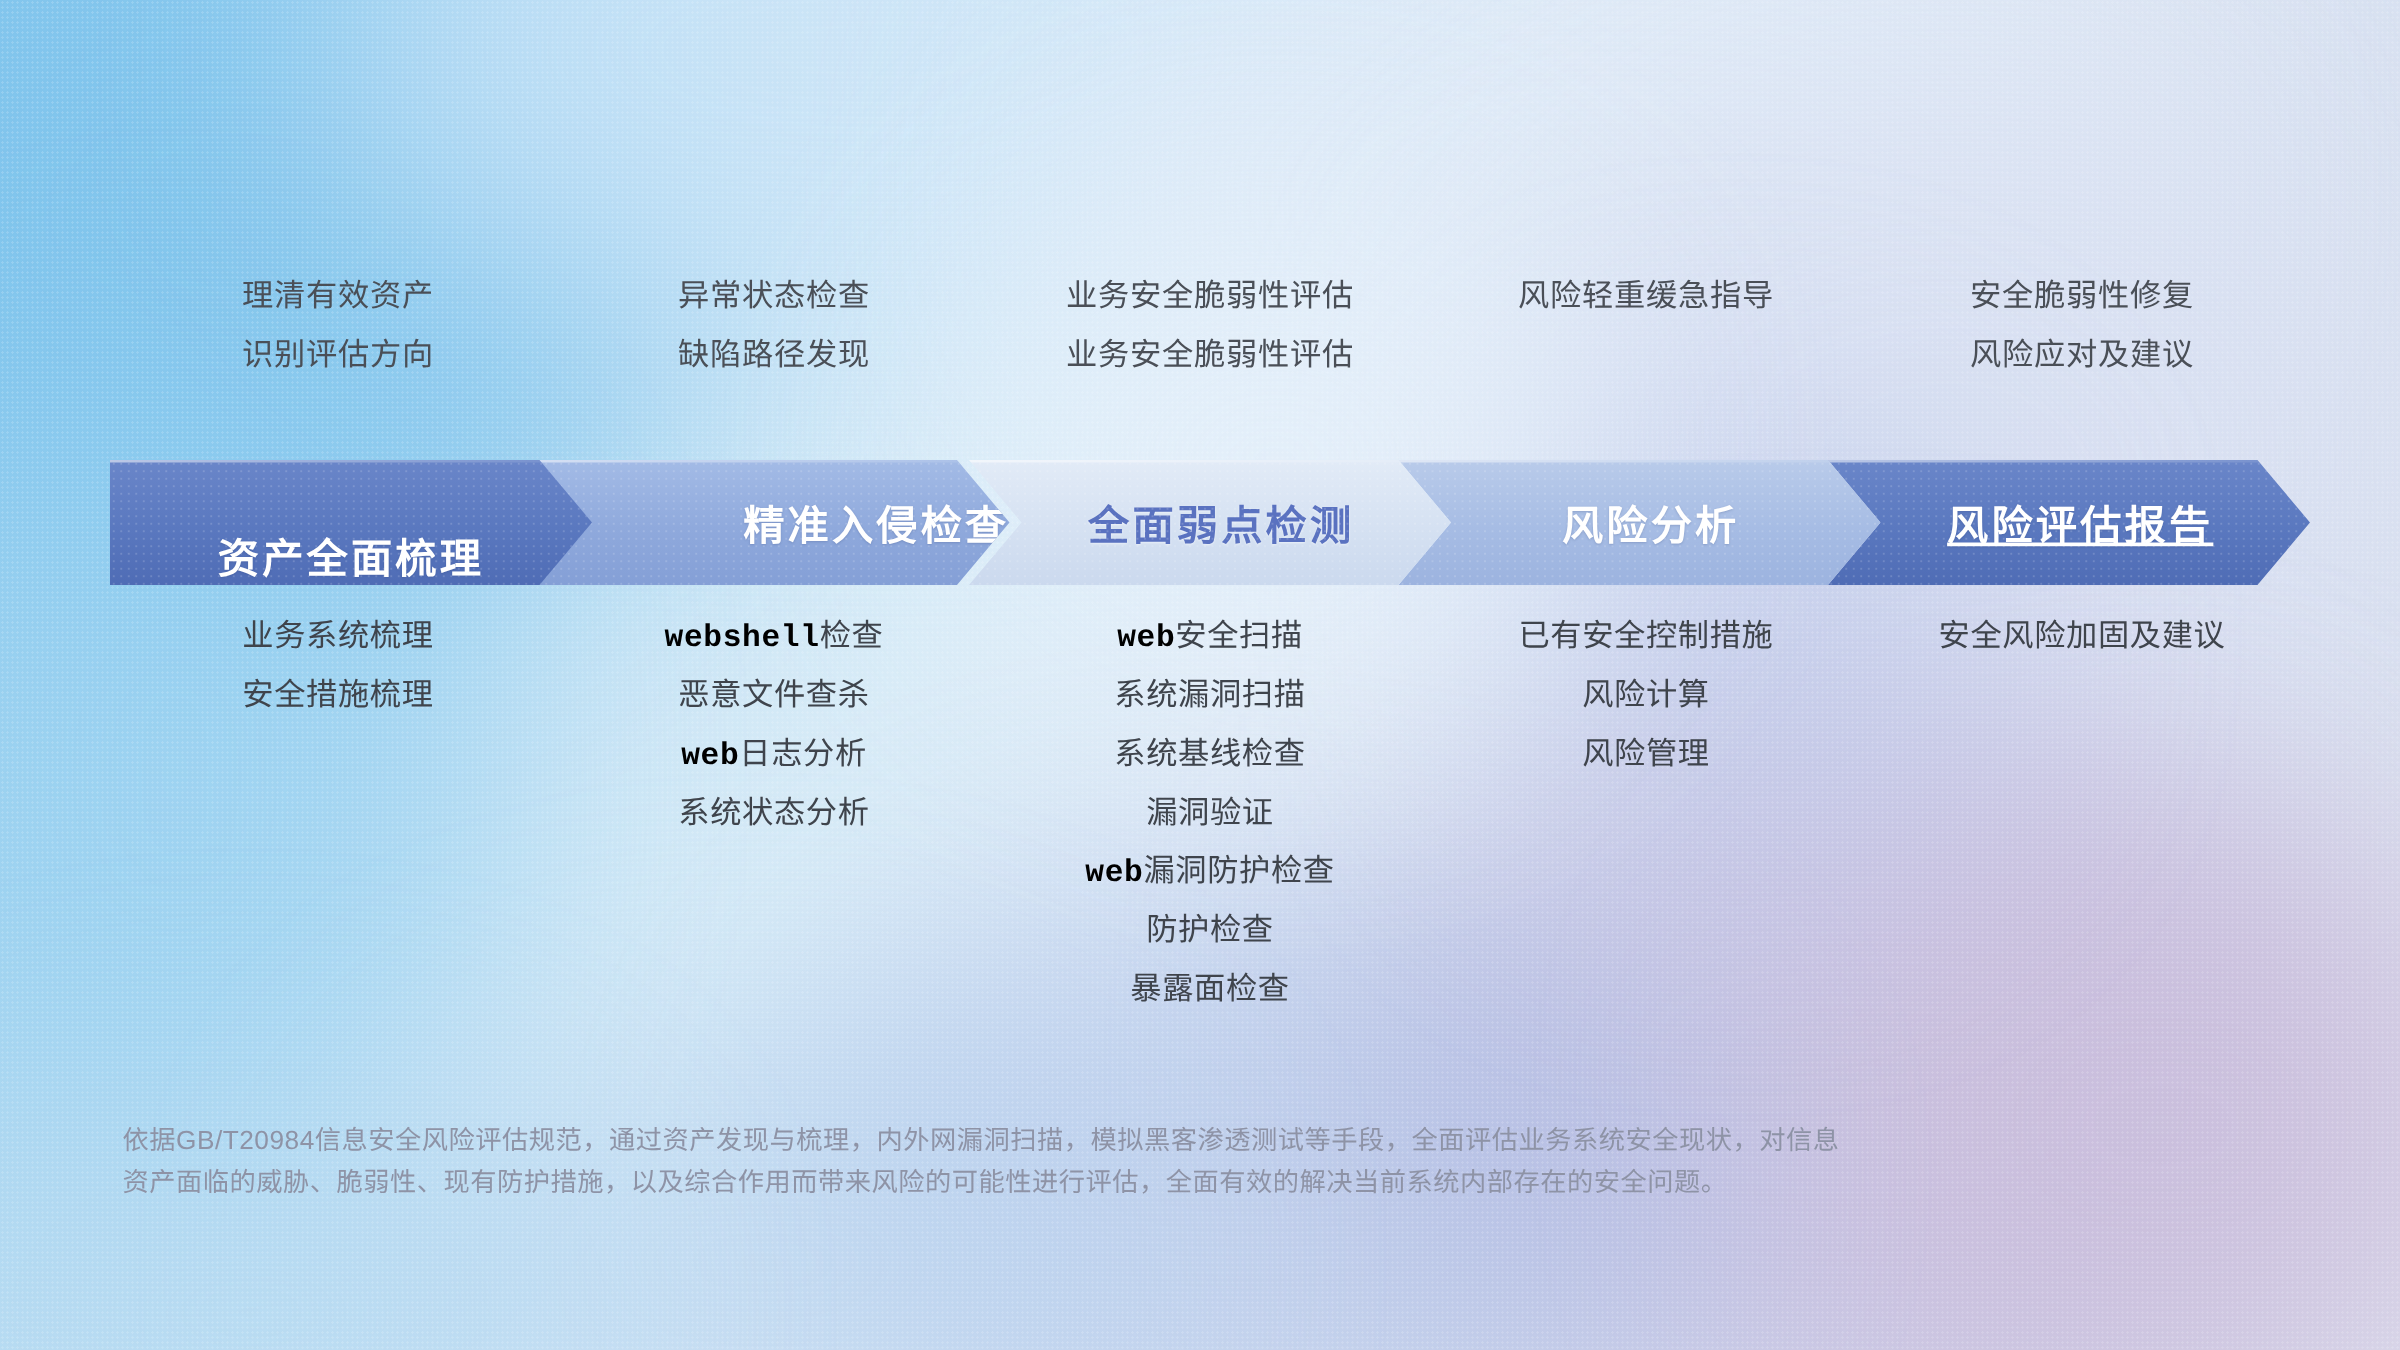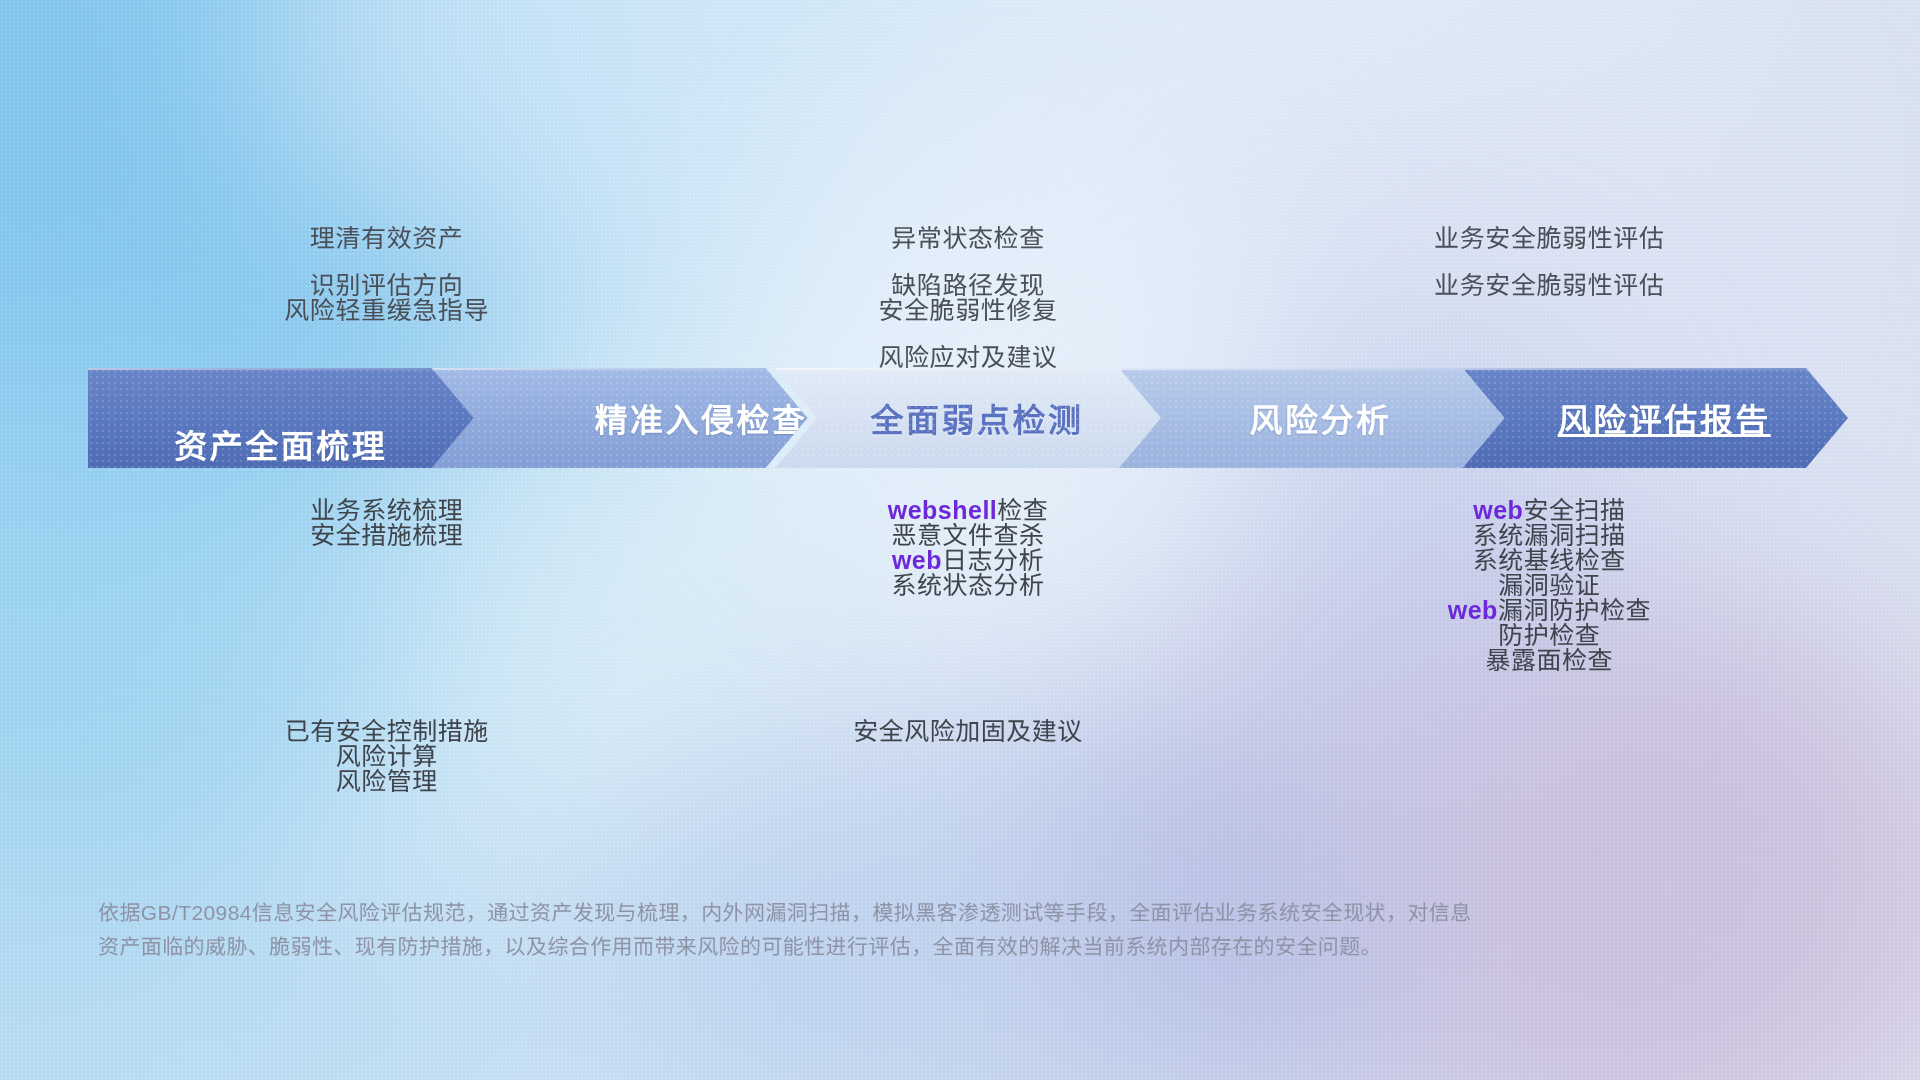--- a/index.html
+++ b/index.html
@@ -52,21 +52,22 @@
     pointer-events:none;
   }
 
   
   #page { position:absolute; inset:0; }
 
   .col-grid {
     position:absolute;
     left:96px; right:80px;
     display:grid;
-    grid-template-columns: repeat(3, 1fr);
+    grid-template-columns: repeat(5, 1fr);
+    font-family: Liberation Mono, monospace;
   }
 
   
   #top-captions { top:226px; }
   .top-cell {
     display:flex; flex-direction:column; align-items:center;
     gap:22px;
   }
   .top-line {
     font-size:25px;
@@ -114,30 +115,30 @@
     position:absolute; left:0; right:0; top:0; height:2px;
     background:linear-gradient(90deg, rgba(255,255,255,.55), rgba(255,255,255,.05));
     pointer-events:none;
   }
 
   
   #bottom-lists { top:452px; }
   .list-cell {
     display:flex; flex-direction:column; align-items:center;
     padding-top:46px;
-    gap:0;
+    gap:22px;
   }
   .list-item {
     font-size:25px;
     color:#3f444c;
     letter-spacing:.5px;
     white-space:nowrap;
     line-height:1;
   }
-  .list-item b { font-weight:bold; color:#6d28d9; }
+  .list-item b { font-weight:bold; color:#000000; }
 
   
   #footer {
     position:absolute;
     left:98px;
     top:872px;
     width:1520px;
     font-size:21px;
     line-height:1.62;
     color:#8e93a6;

